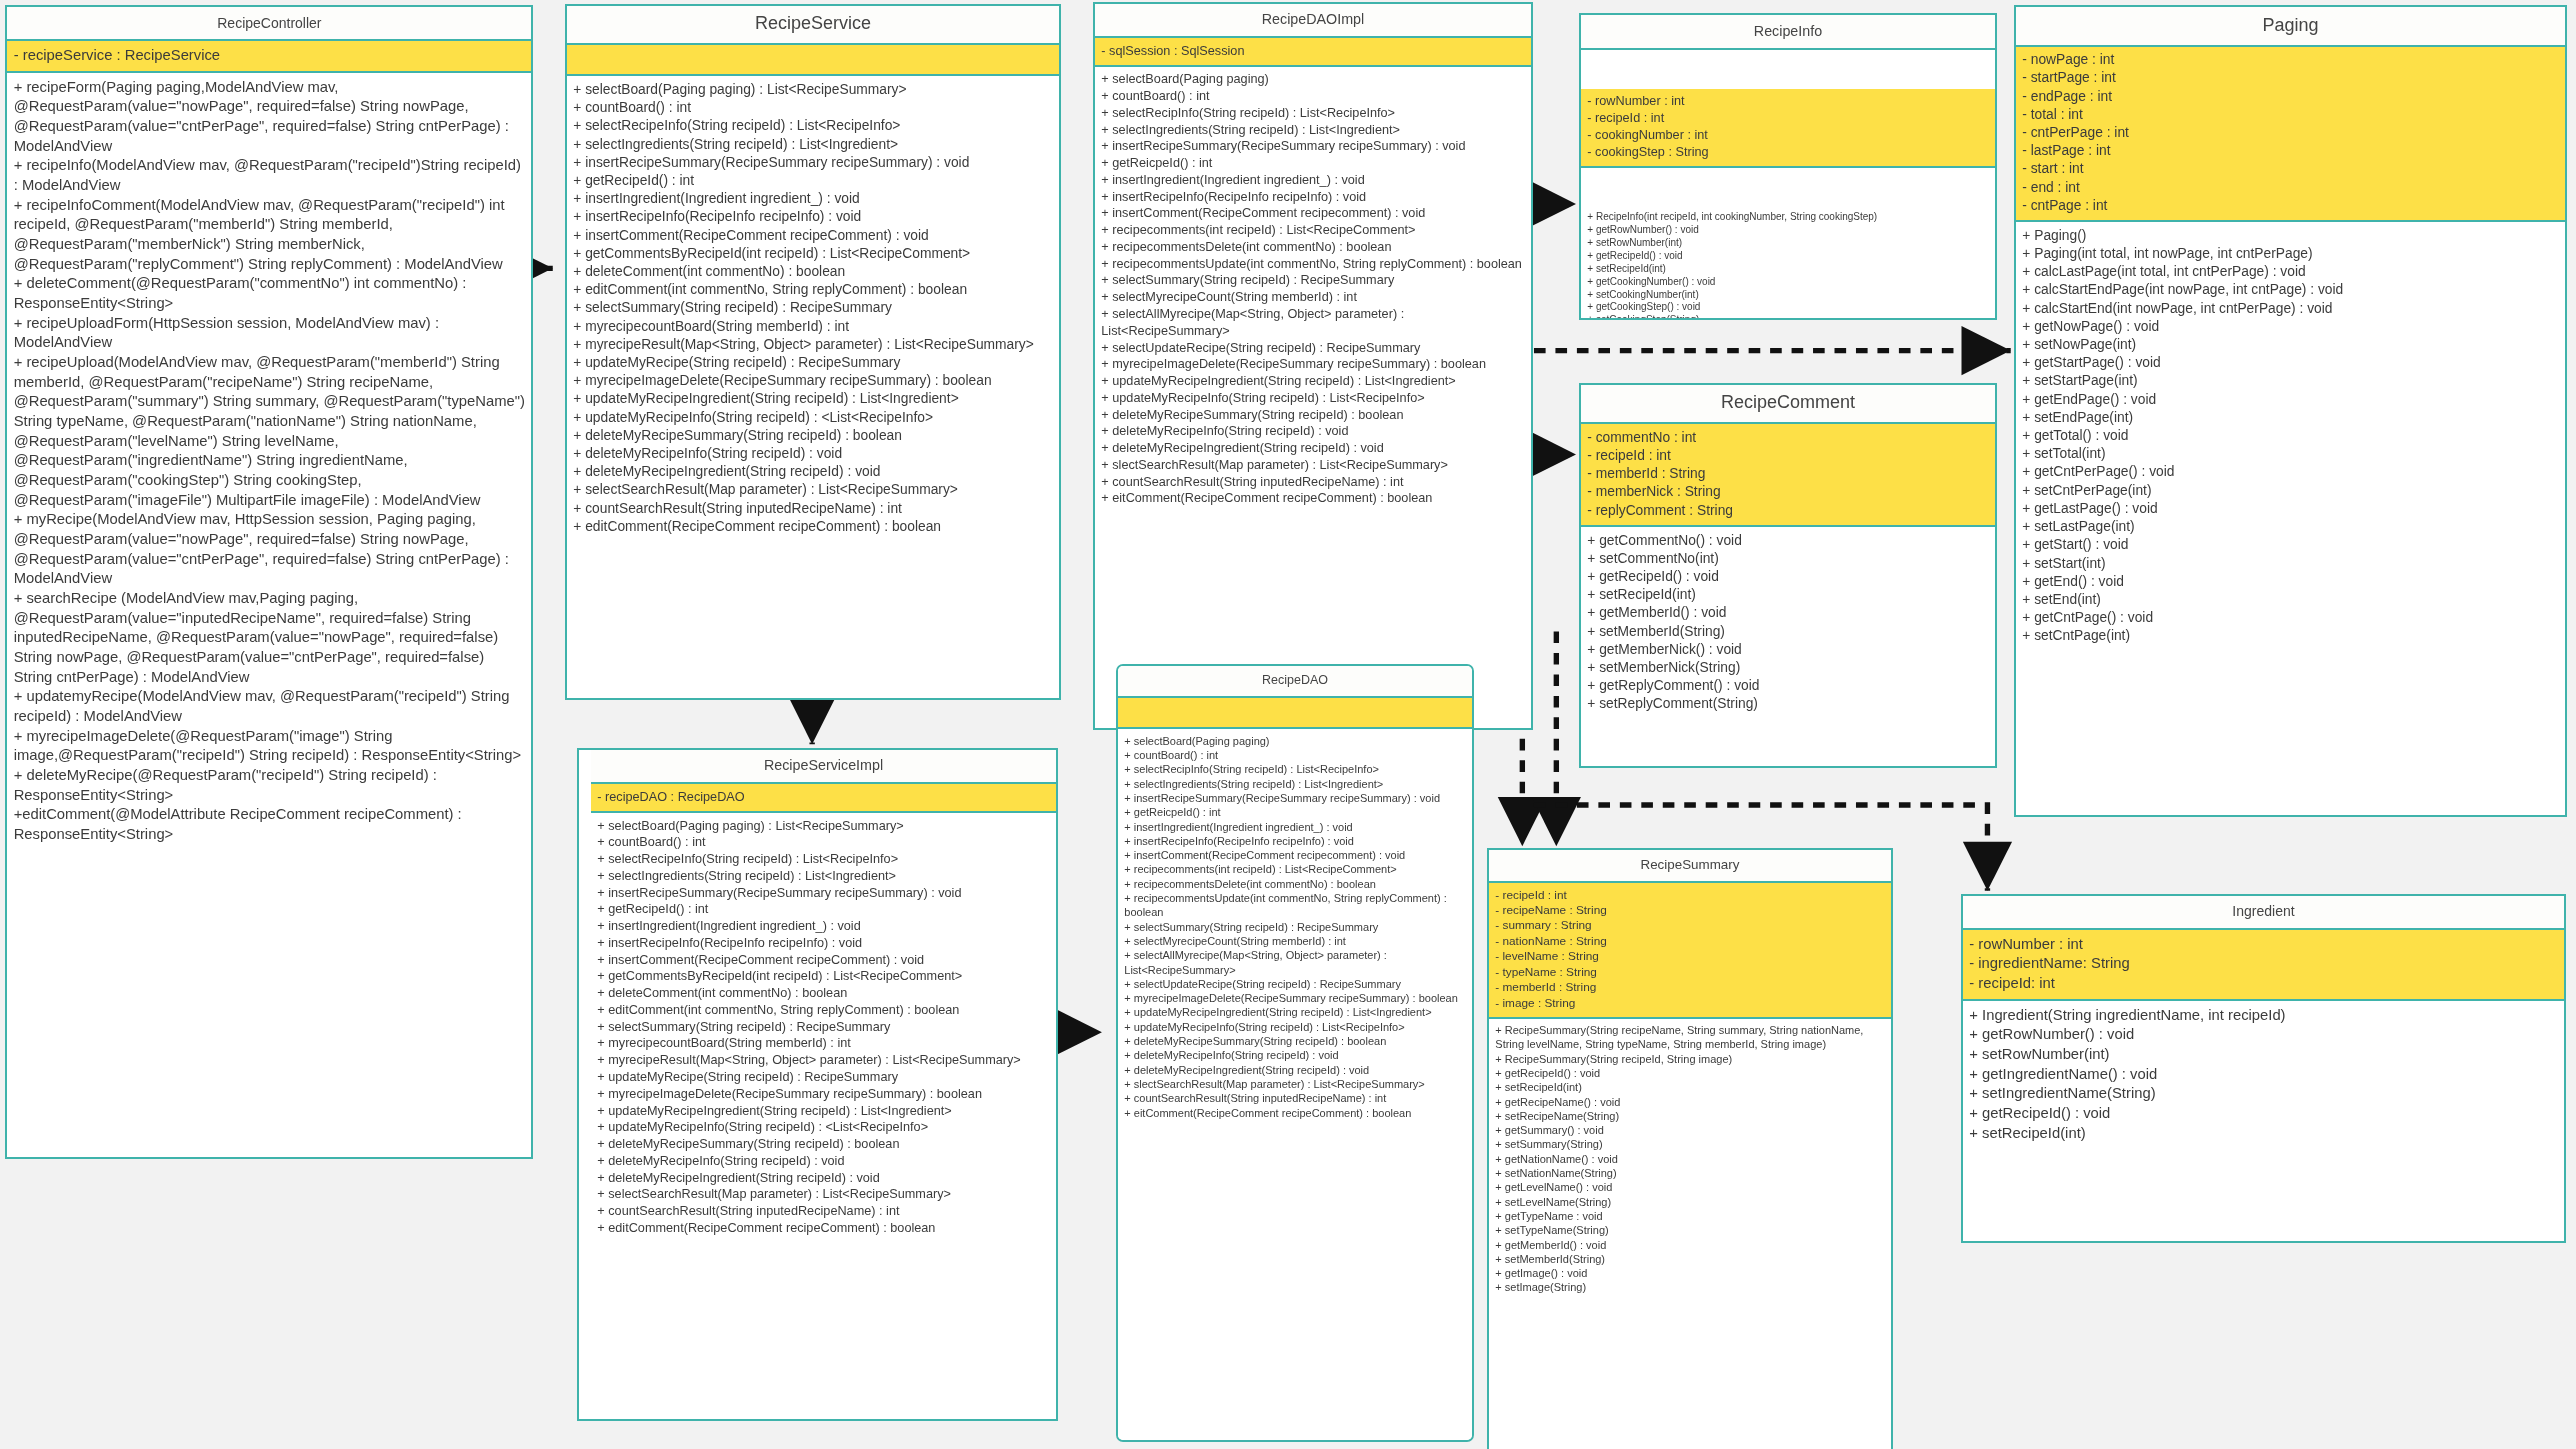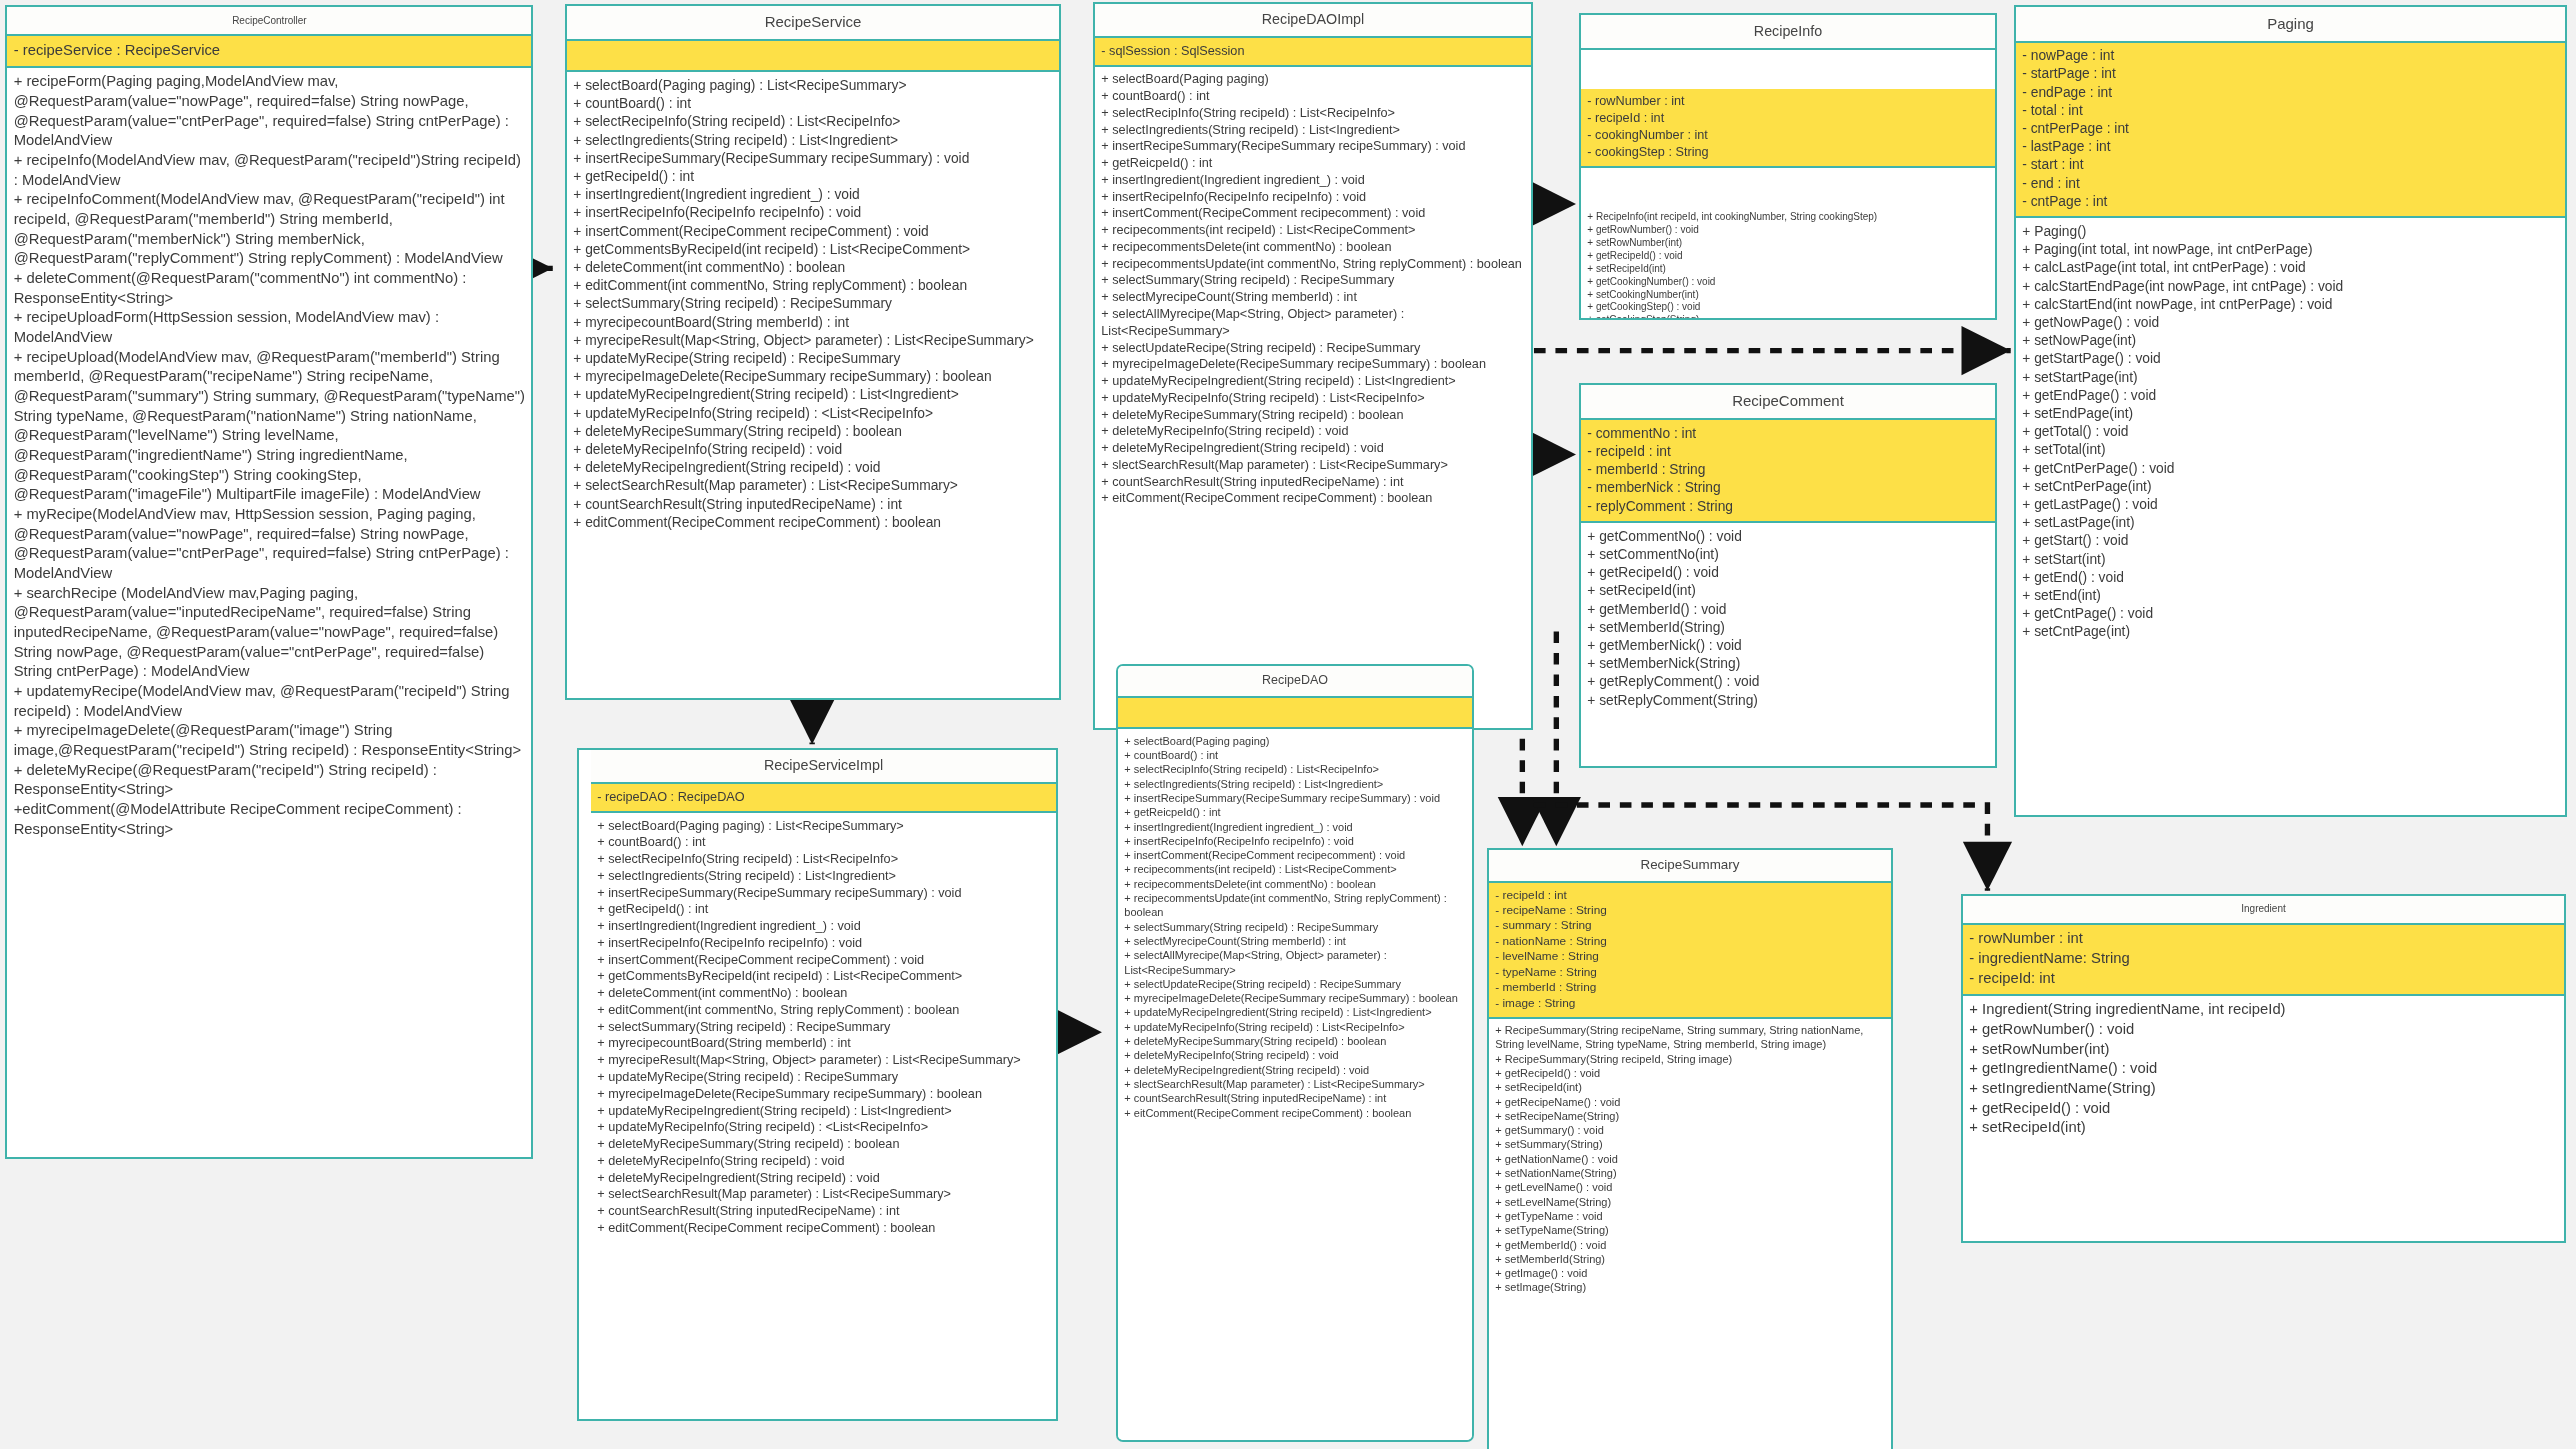--- a/index.html
+++ b/index.html
@@ -46,23 +46,23 @@
   .uml-ops {
     padding: 4.5px 6.3px 5.4px 6.3px;
     color: #3b3b3b;
     background: #ffffff;
     flex: 1 1 auto;
   }
   .uml-line { display: block; }
 
   
   .fs-16 { font-size: 14.8px; line-height: 1.33; }
-  .fs-16 .uml-title { font-size: 10px; }
+  .fs-16 .uml-title { font-size: 14px; }
   .fs-15 { font-size: 13.8px; line-height: 1.32; }
-  .fs-15 .uml-title { font-size: 15px; }
+  .fs-15 .uml-title { font-size: 18px; }
   .fs-14 { font-size: 12.7px; line-height: 1.32; }
   .fs-14 .uml-title { font-size: 14.3px; }
   .fs-13 { font-size: 11.8px; line-height: 1.31; }
   .fs-13 .uml-title { font-size: 13.4px; }
   .fs-12 { font-size: 11px; line-height: 1.30; }
   .fs-12 .uml-title { font-size: 12.5px; }
   .fs-11 { font-size: 10px; line-height: 1.29; }
 
   svg#edges {
     position: absolute;

